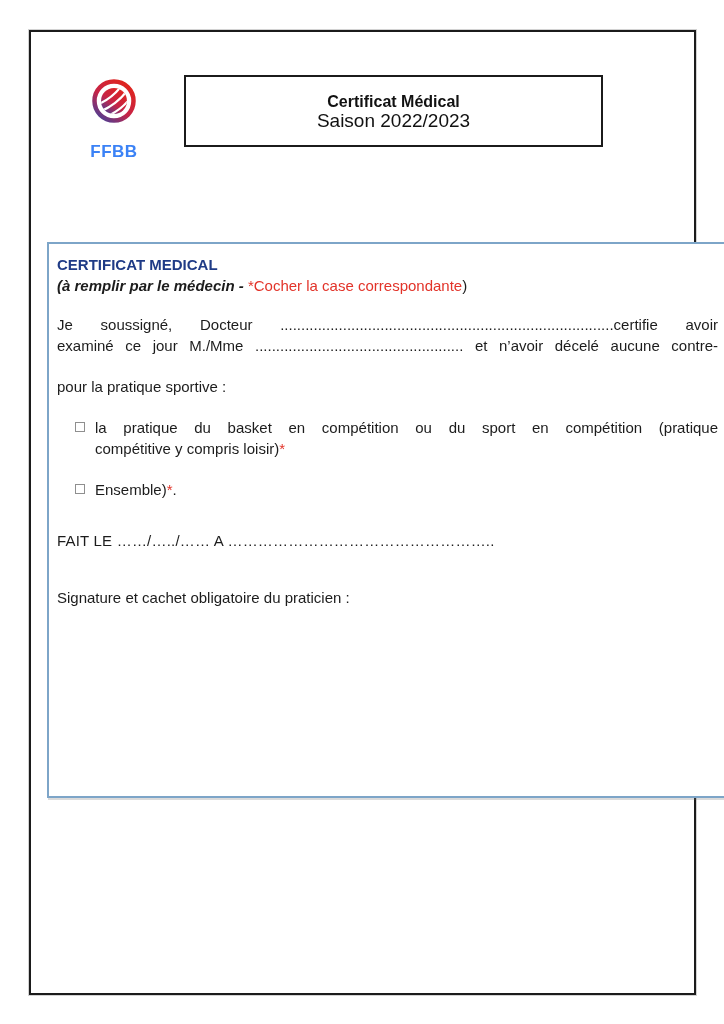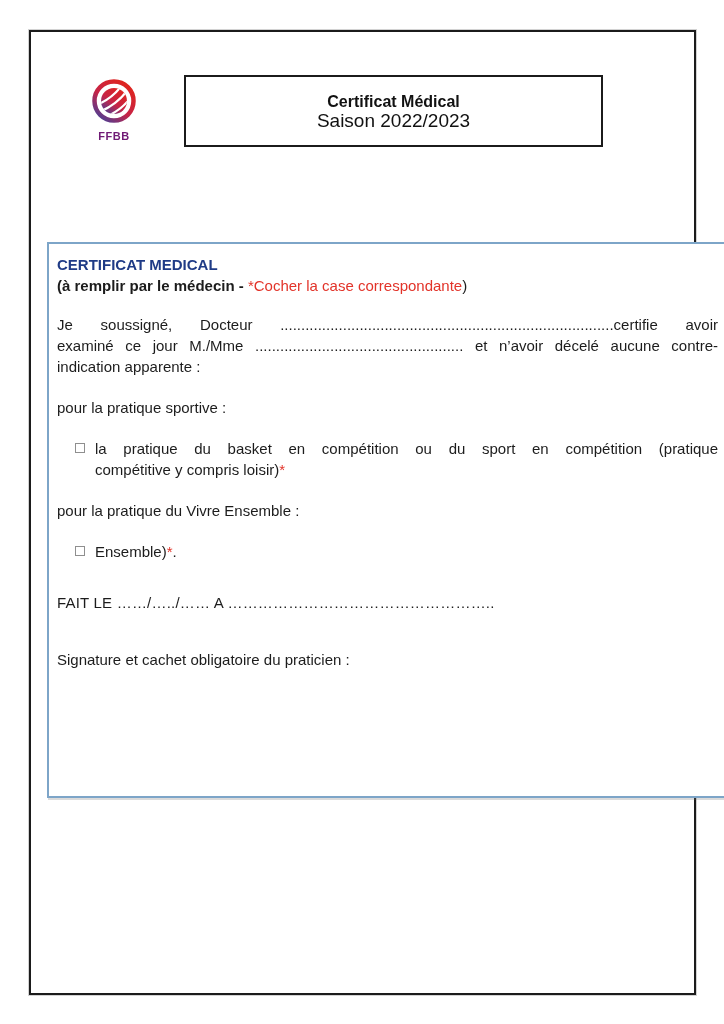--- a/index.html
+++ b/index.html
@@ -10,40 +10,40 @@
   .frame{
     position:absolute;left:29px;top:30px;width:667px;height:965px;
     border:2px solid #1b1b1b;box-sizing:border-box;
     box-shadow:0 0 0 1px #d2d2d2;
     background:#ffffff;
   }
   .logo{
     position:absolute;left:85px;top:77px;width:58px;text-align:center;
   }
   .logo-text{
-    margin-top:1px;font-size:11px;font-weight:bold;color:#701a75;letter-spacing:0.5px;
+    margin-top:13px;font-size:17px;font-weight:bold;color:#3b82f6;letter-spacing:0.5px;
   }
   .header-box{
     position:absolute;left:184px;top:75px;width:419px;height:72px;
     border:2px solid #1b1b1b;box-sizing:border-box;
     display:flex;flex-direction:column;justify-content:center;align-items:center;
     background:#ffffff;
   }
   .hb-title{font-size:16px;font-weight:bold;line-height:19px;color:#111111;}
   .hb-sub{font-size:19px;line-height:19px;color:#111111;}
   .cert-box{
     position:absolute;left:47px;top:242px;width:680px;height:556px;
     border:2px solid #7da5c8;box-sizing:border-box;
     padding:10px 7px 0 8px;background:#ffffff;
     box-shadow:1px 2px 0 rgba(110,110,110,0.25);
     font-size:15px;line-height:21px;
   }
   .cert-title{color:#1f3b86;font-weight:bold;}
   .cert-instr{margin-bottom:18px;}
-  .bi{font-weight:bold;}
+  .bi{font-weight:bold;font-style:italic;}
   .red{color:#e23329;}
   .intro{margin-bottom:20px;}
   .jline{text-align:justify;text-align-last:justify;}
   .section-label{margin-bottom:20px;}
   .option{position:relative;padding-left:38px;margin-bottom:20px;}
   .option.last{margin-bottom:30px;}
   .checkbox{
     position:absolute;left:18px;top:5px;width:10px;height:10px;
     border:1px solid #8f8f8f;background:#ffffff;box-sizing:border-box;
   }
@@ -88,32 +88,30 @@
 
   <div class="cert-box">
 
     <div class="cert-title">CERTIFICAT MEDICAL</div>
 
     <div class="cert-instr"><span class="bi">(à remplir par le médecin - </span><span class="red">*Cocher la case correspondante</span><span>)</span></div>
 
     <div class="intro">
       <div class="jline">Je soussigné, Docteur ................................................................................certifie avoir</div>
       <div class="jline">examiné ce jour M./Mme .................................................. et n’avoir décelé aucune contre-</div>
-      <div>indication apparente :</div>
     </div>
 
     <div class="section-label">pour la pratique sportive :</div>
 
     <div class="option">
       <span class="checkbox"></span>
       <div class="jline">la pratique du basket en compétition ou du sport en compétition (pratique</div>
       <div><span>compétitive y compris loisir)</span><span class="red">*</span></div>
     </div>
 
-    <div class="section-label">pour la pratique du Vivre Ensemble :</div>
 
     <div class="option last">
       <span class="checkbox"></span>
       <div><span>Ensemble)</span><span class="red">*</span><span>.</span></div>
     </div>
 
     <div class="date-line">FAIT LE ……/…../…… A ……………………………………………..</div>
 
     <div class="signature-line">Signature et cachet obligatoire du praticien :</div>
 

